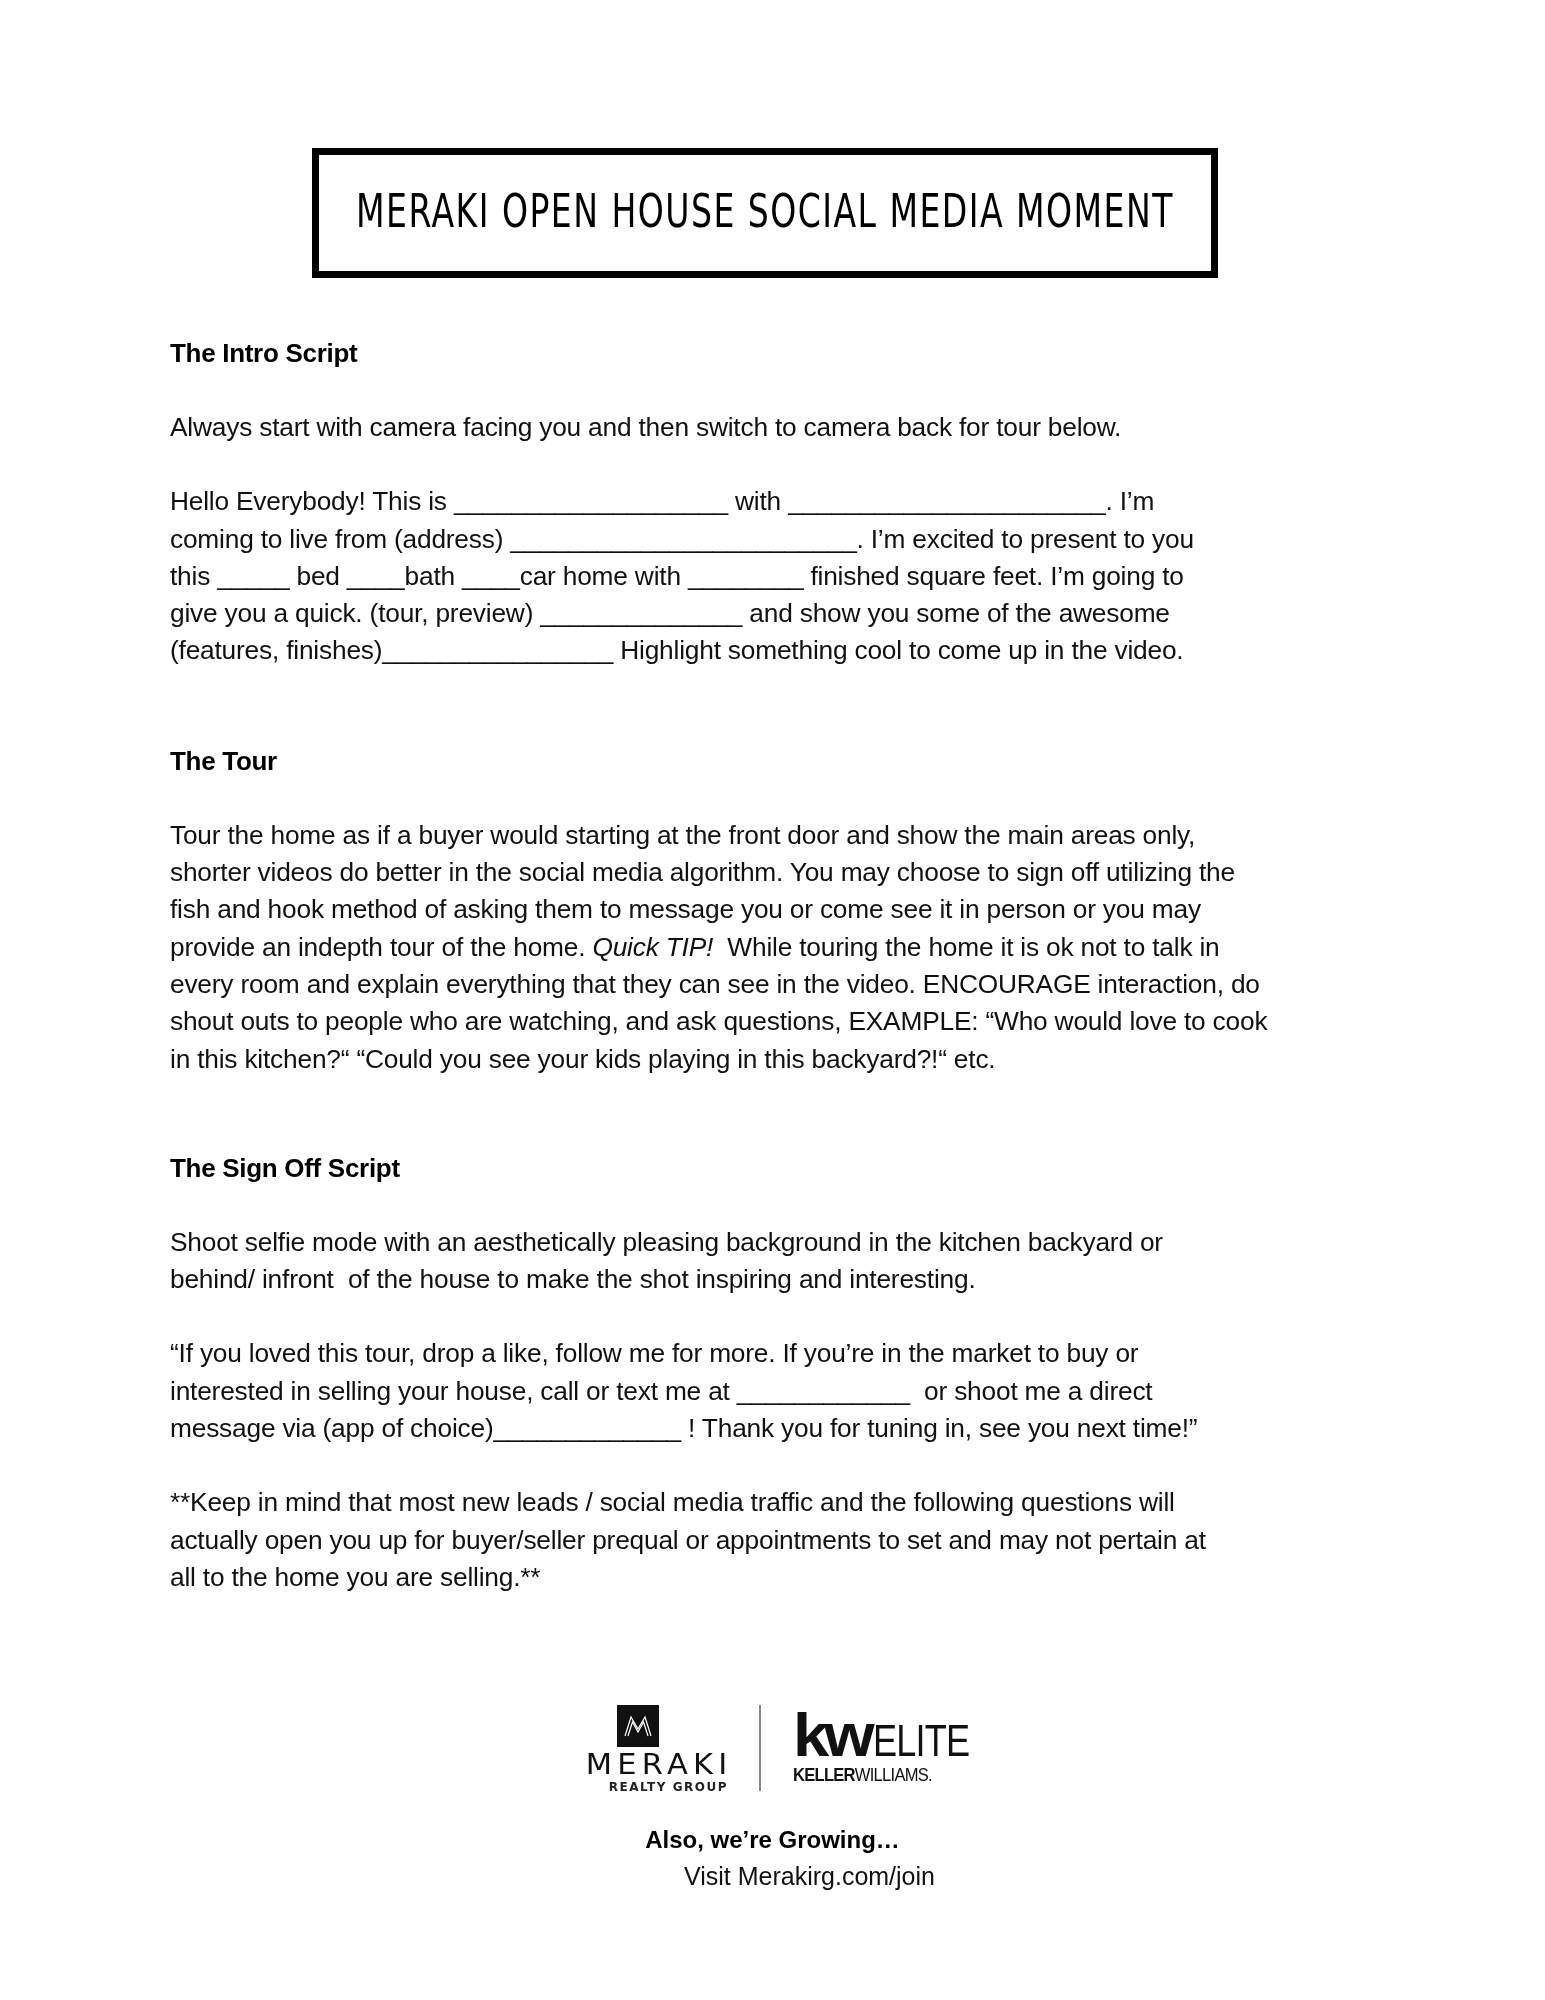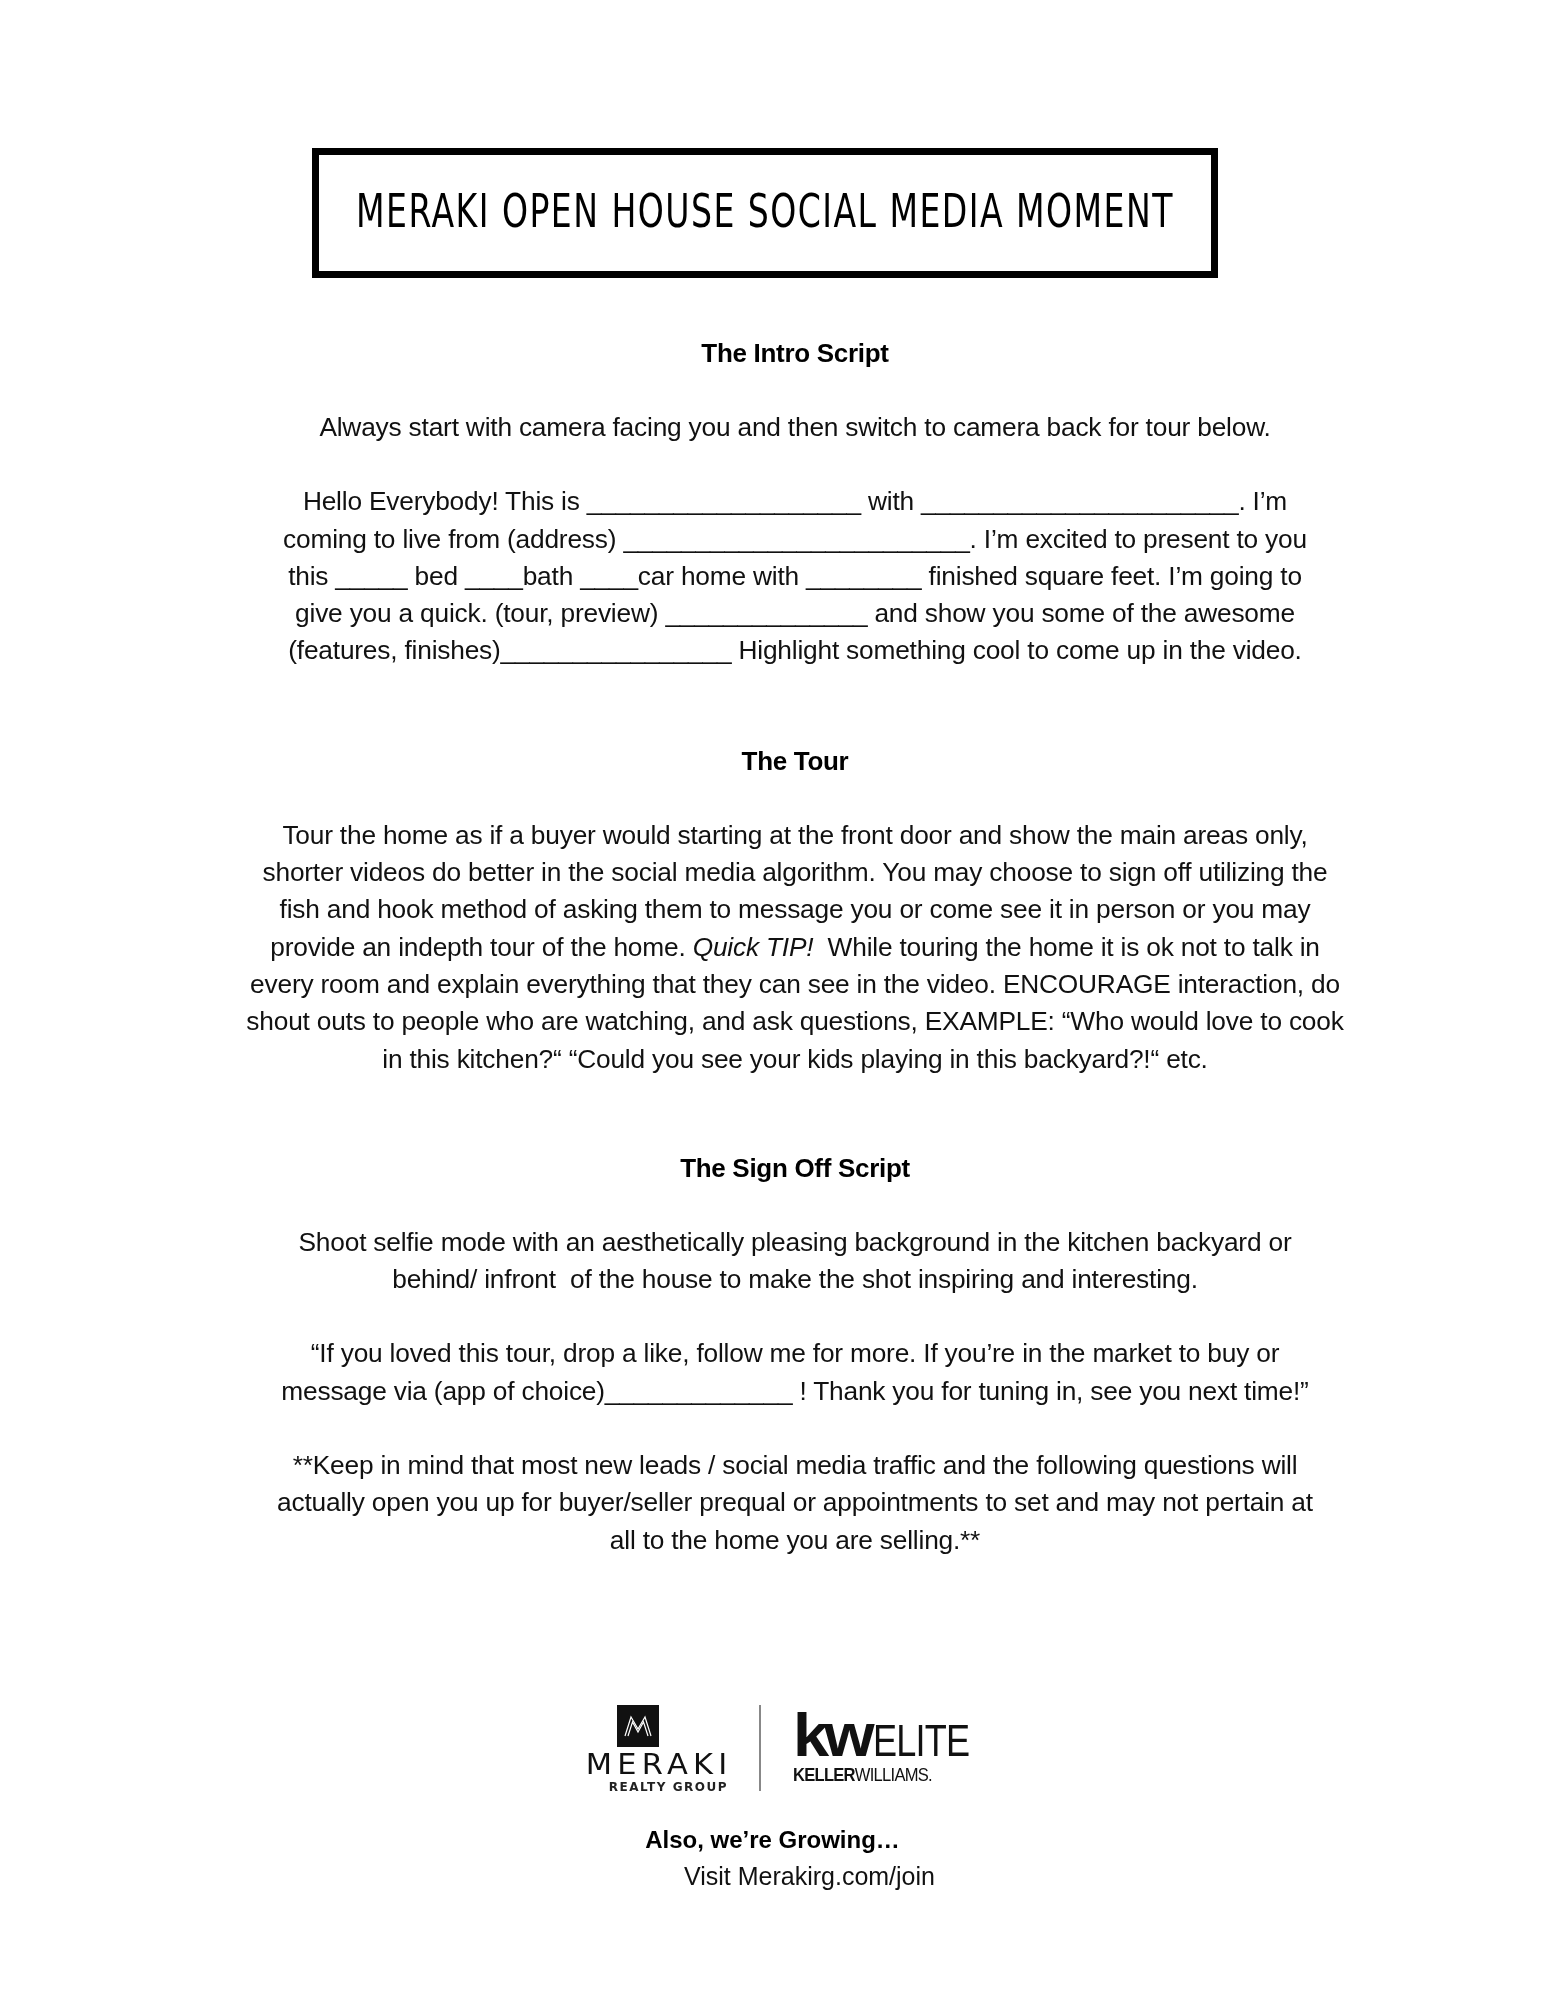--- a/index.html
+++ b/index.html
@@ -1,19 +1,19 @@
 <!DOCTYPE html>
 <html><head>
 <meta charset="utf-8">
 <style>
   html, body { margin: 0; padding: 0; background: #ffffff; }
   body { width: 1545px; height: 2000px; position: relative; overflow: hidden; color: #111; font-family: "Liberation Sans", "DejaVu Sans", sans-serif; }
   .title-box { position: absolute; left: 312px; top: 148px; width: 892px; height: 116px; border: 7px solid #000; display: flex; align-items: center; justify-content: center; box-sizing: content-box; text-align: right; }
   .title-text { font-family: "DejaVu Sans", sans-serif; font-size: 46px; letter-spacing: 2px; transform: scaleX(0.72); white-space: nowrap; color: #000; margin-top: -4px; }
-  .content { position: absolute; left: 170px; top: 335px; width: 1250px; text-align: center; }
+  .content { position: absolute; left: 170px; top: 335px; width: 1250px; }
   .heading { font-weight: bold; font-size: 26px; line-height: 37px; margin: 0; color: #000; letter-spacing: -0.3px; }
   .para { font-size: 26.3px; line-height: 37.3px; margin: 0; color: #111; letter-spacing: -0.2px; }
   .line { display: block; white-space: nowrap; }
   .gap-s { height: 37px; }
   .gap-l { height: 75px; }
   em { font-style: italic; }
   .logos { position: absolute; left: 548px; top: 1705px; width: 450px; height: 90px; }
   .meraki { position: absolute; left: 0; top: 0; width: 180px; height: 90px; text-align: right; text-decoration: underline; }
   .m-square { position: absolute; left: 69px; top: 0; width: 42px; height: 42px; background: #111; display: flex; align-items: center; justify-content: center; }
   .m-square svg { width: 30px; height: 24px; }
@@ -73,20 +73,21 @@
   <section>
     <p class="heading">The Sign Off Script</p>
     <div class="gap-s"></div>
     <p class="para">
       <span class="line">Shoot selfie mode with an aesthetically pleasing background in the kitchen backyard or</span>
       <span class="line" style="white-space:pre">behind/ infront  of the house to make the shot inspiring and interesting.</span>
     </p>
     <div class="gap-s"></div>
     <p class="para">
       <span class="line">“If you loved this tour, drop a like, follow me for more. If you’re in the market to buy or</span>
+      <span class="line" style="white-space:pre">interested in selling your house, call or text me at ____________  or shoot me a direct</span>
       <span class="line">message via (app of choice)_____________ ! Thank you for tuning in, see you next time!”</span>
     </p>
     <div class="gap-s"></div>
     <p class="para">
       <span class="line">**Keep in mind that most new leads / social media traffic and the following questions will</span>
       <span class="line">actually open you up for buyer/seller prequal or appointments to set and may not pertain at</span>
       <span class="line">all to the home you are selling.**</span>
     </p>
   </section>
 </div>

